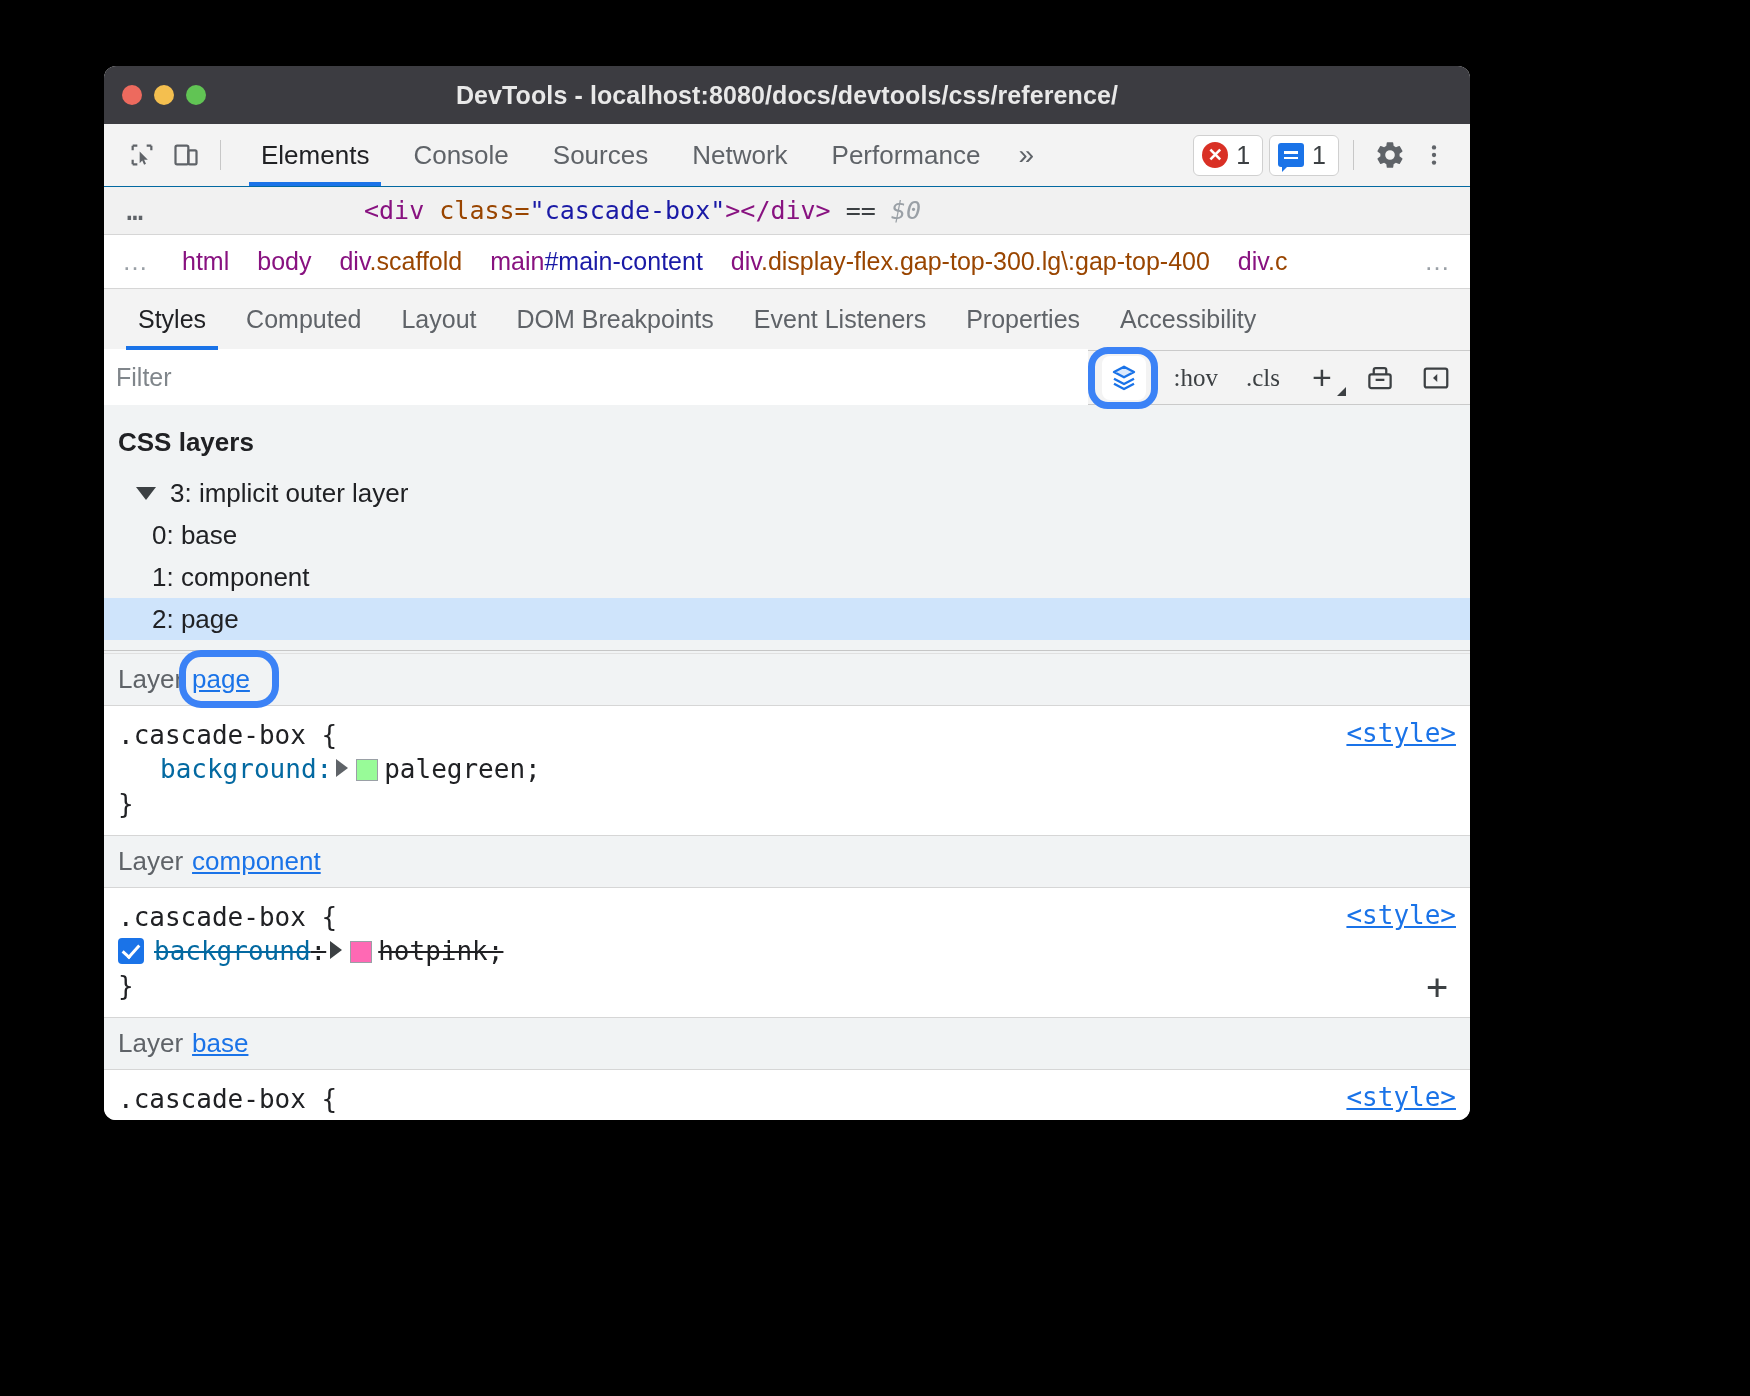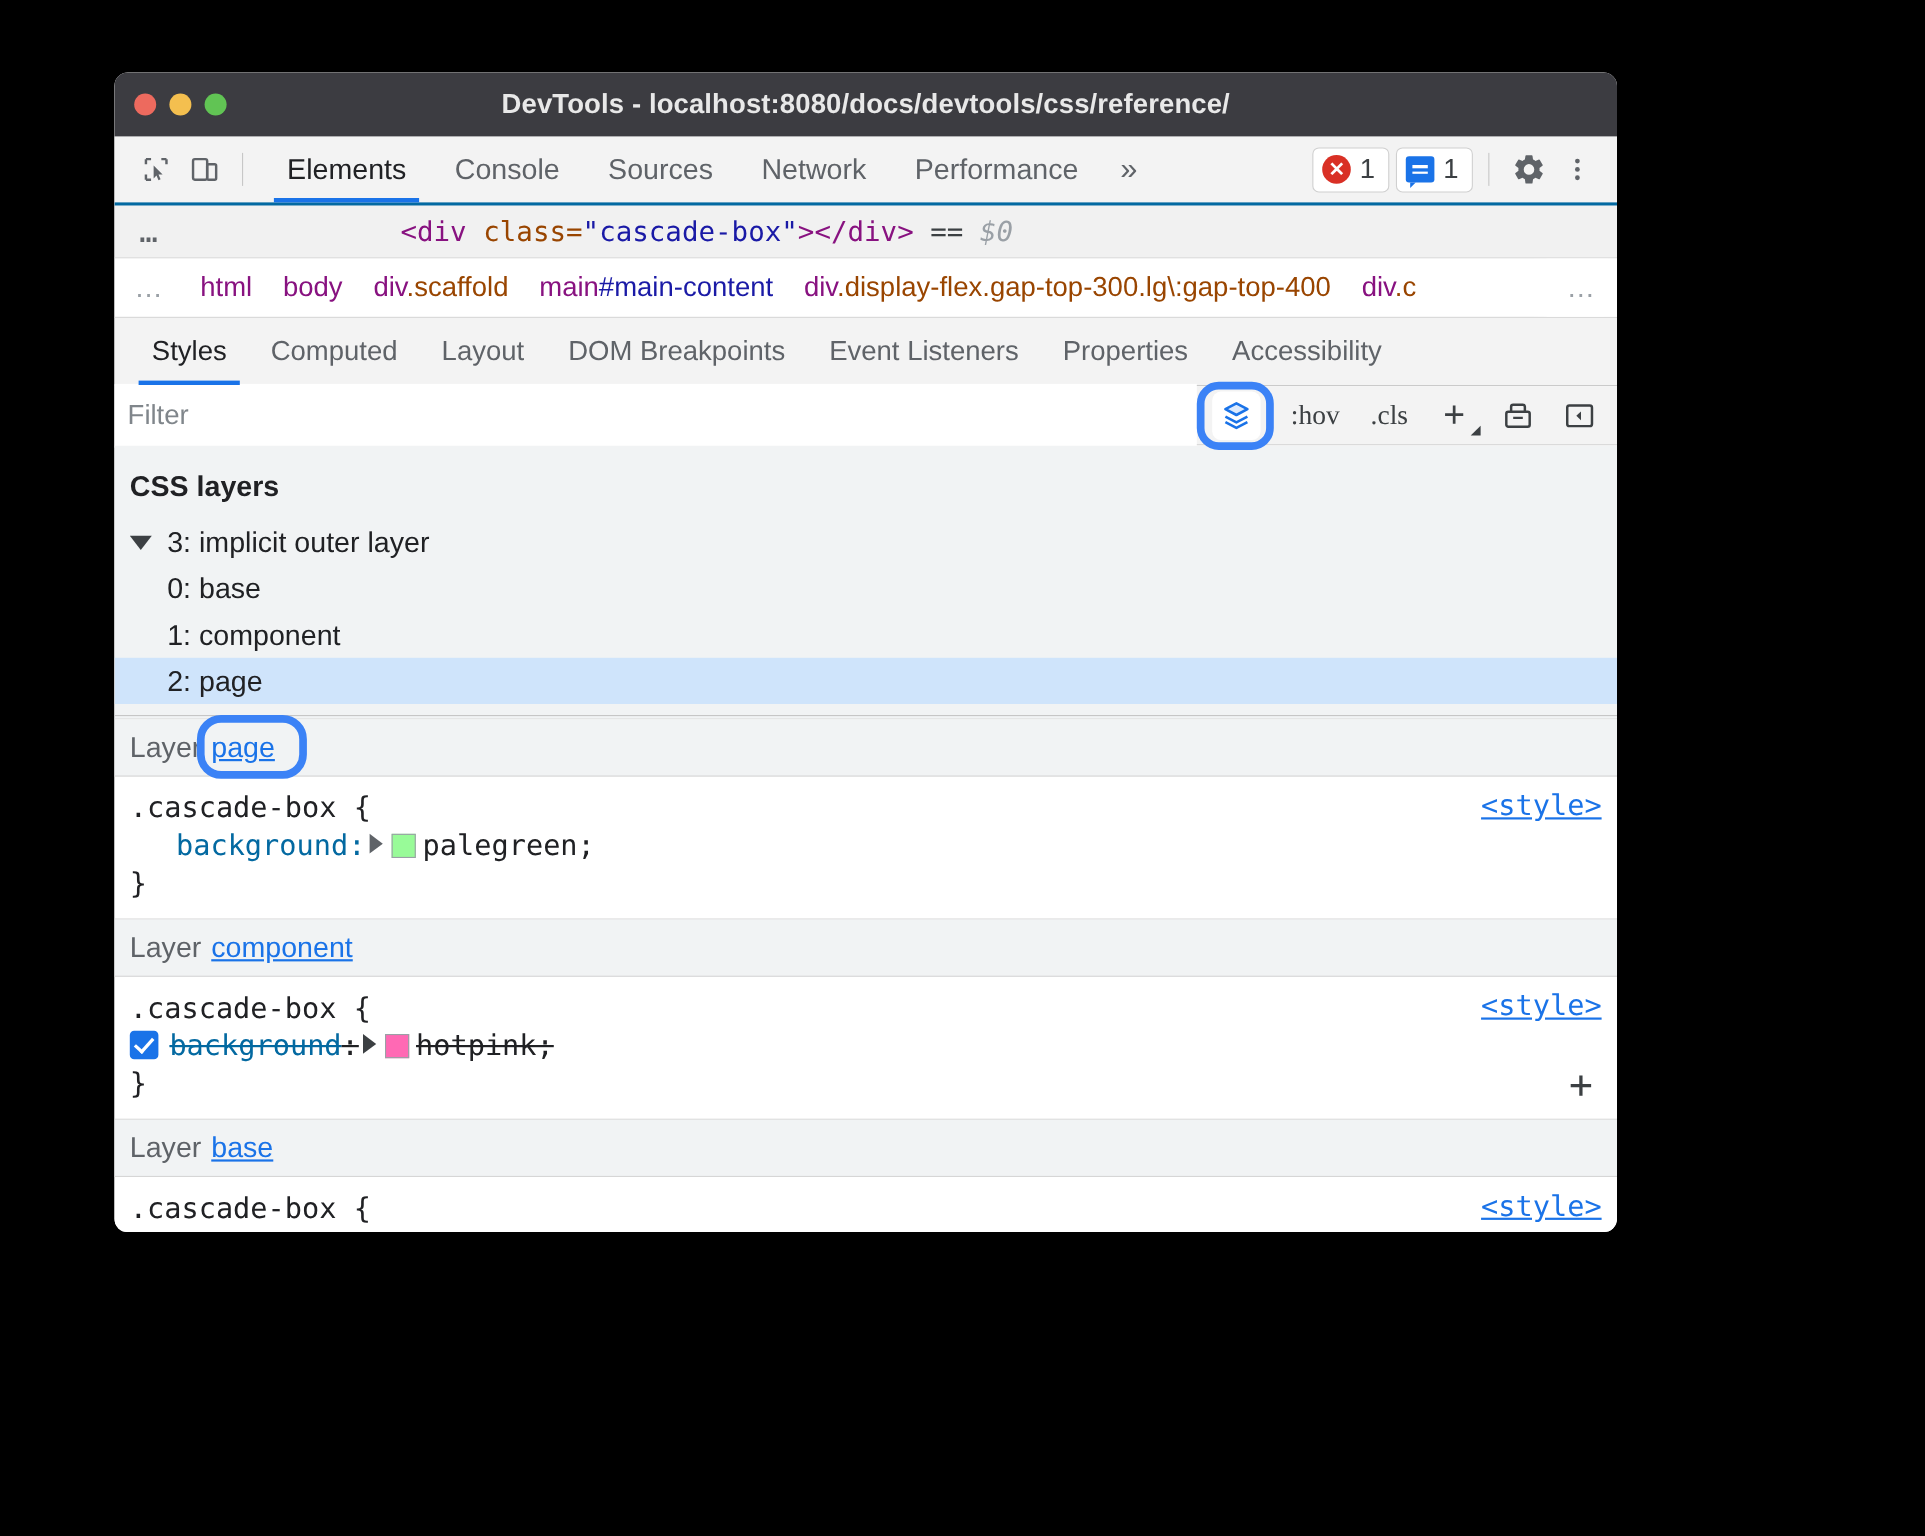--- a/index.html
+++ b/index.html
@@ -49,21 +49,21 @@
     color: #e8e8e8;
     font-size: 25px;
     font-weight: bold;
     letter-spacing: 0.1px;
   }
 
   
   .toolbar {
     height: 63px;
     background: #f3f3f3;
-    border-bottom: 3px solid #0369a1;
+    border-bottom: 1px solid #0369a1;
     display: flex;
     align-items: center;
     padding: 0 14px 0 16px;
     flex: 0 0 auto;
     gap: 0;
   }
   .tb-icon {
     width: 44px; height: 44px;
     display: flex; align-items: center; justify-content: center;
     color: #5f6368;
@@ -314,21 +314,21 @@
   .layers-section { background: #f1f3f4; padding: 0 0 10px 0; }
   .layers-title {
     font-size: 26px; font-weight: bold; color: #202124;
     padding: 22px 0 14px 14px;
   }
   .layer-row {
     font-size: 26px;
     color: #202124;
     height: 42px;
     display: flex; align-items: center;
-    padding-left: 14px;
+    padding-left: 32px;
     cursor: pointer;
   }
   .layer-row.child { padding-left: 48px; }
   .layer-row.selected { background: #cfe4fb; }
   .tri {
     width: 0; height: 0;
     border-left: 10px solid transparent;
     border-right: 10px solid transparent;
     border-top: 13px solid #3c4043;
     margin-right: 14px;

